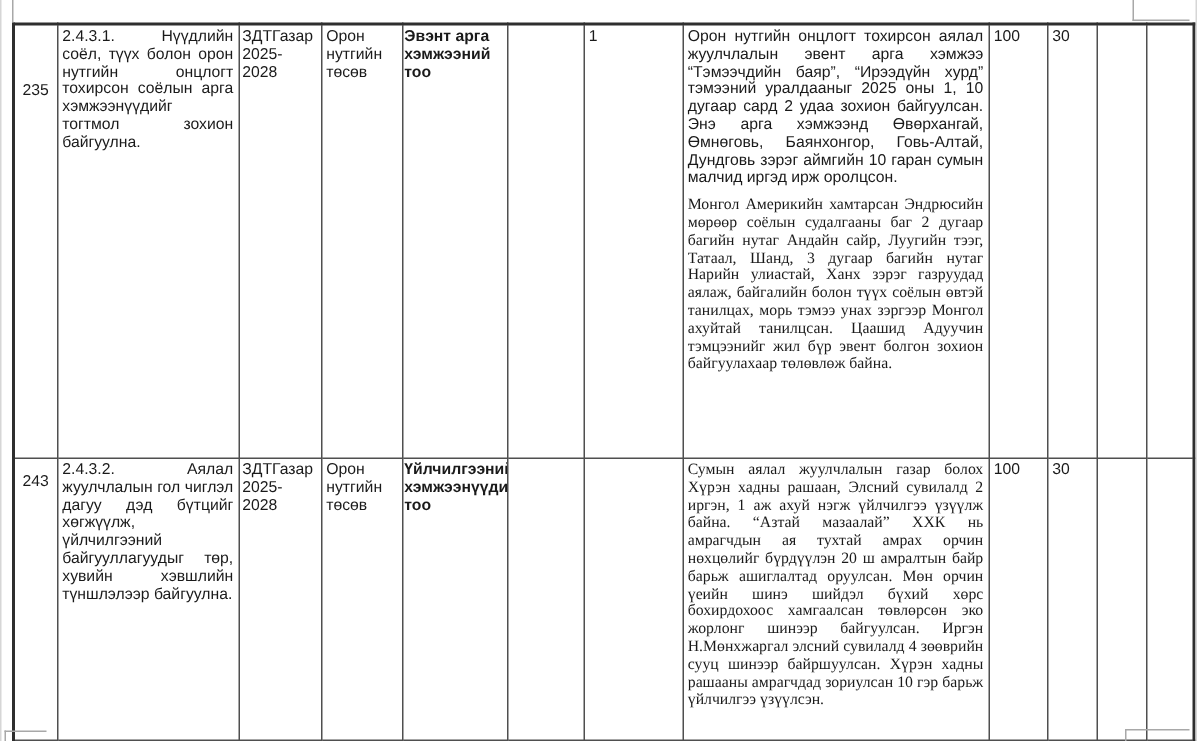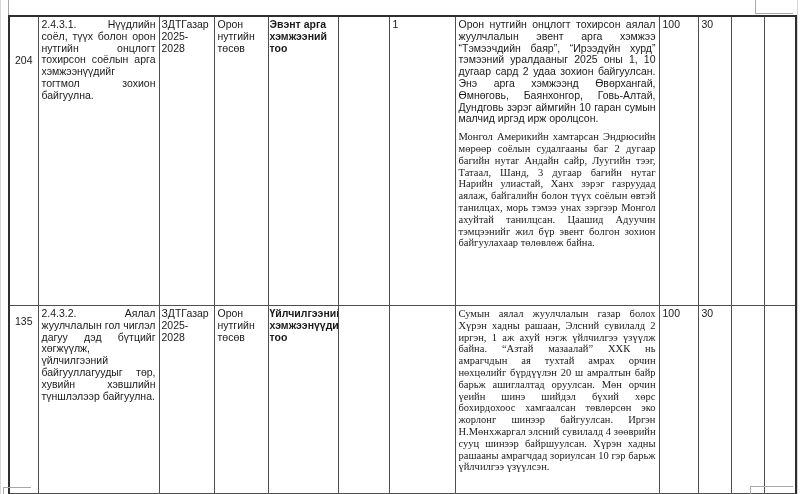--- a/index.html
+++ b/index.html
@@ -45,39 +45,39 @@
       <col style="width:66px">
         <col style="width:204px">
         <col style="width:39px">
       <col style="width:33px">
         <col style="width:33px">
         <col style="width:32px">
     </colgroup>
 
     <tbody>
         <tr class="r1">
-      <td class="c-num">204</td>
+      <td class="c-num">235</td>
       <td class="c-just">2.4.3.1. Нүүдлийн соёл, түүх болон орон нутгийн онцлогт тохирсон соёлын арга хэмжээнүүдийг тогтмол зохион байгуулна.</td>
       <td class="c-center c-agency">ЗДТГазар 2025-2028</td>
       <td class="c-center">Орон нутгийн төсөв</td>
       <td class="c-center c-ind">Эвэнт арга хэмжээний тоо</td>
       <td></td>
       <td class="c-center">1</td>
       <td>
         <p class="para">Орон нутгийн онцлогт тохирсон аялал жуулчлалын эвент арга хэмжээ “Тэмээчдийн баяр”, “Ирээдүйн хурд” тэмээний уралдааныг 2025 оны 1, 10 дугаар сард 2 удаа зохион байгуулсан. Энэ арга хэмжээнд Өвөрхангай, Өмнөговь, Баянхонгор, Говь-Алтай, Дундговь зэрэг аймгийн 10 гаран сумын малчид иргэд ирж оролцсон.</p>
         <p class="para">Монгол Америкийн хамтарсан Эндрюсийн мөрөөр соёлын судалгааны баг 2 дугаар багийн нутаг Андайн сайр, Луугийн тээг, Татаал, Шанд, 3 дугаар багийн нутаг Нарийн улиастай, Ханх зэрэг газруудад аялаж, байгалийн болон түүх соёлын өвтэй танилцах, морь тэмээ унах зэргээр Монгол ахуйтай танилцсан. Цаашид Адуучин тэмцээнийг жил бүр эвент болгон зохион байгуулахаар төлөвлөж байна.</p>
       </td>
       <td class="c-center">100</td>
       <td class="c-center">30</td>
       <td></td>
       <td></td>
     </tr>
 
     <tr class="r2">
-      <td class="c-num">135</td>
+      <td class="c-num">243</td>
       <td class="c-just">2.4.3.2. Аялал жуулчлалын гол чиглэл дагуу дэд бүтцийг хөгжүүлж, үйлчилгээний байгууллагуудыг төр, хувийн хэвшлийн түншлэлээр байгуулна.</td>
       <td class="c-center c-agency">ЗДТГазар 2025-2028</td>
       <td class="c-center">Орон нутгийн төсөв</td>
       <td class="c-center c-ind">Үйлчилгээний хэмжээнүүдийг тоо</td>
       <td></td>
       <td class="c-center"></td>
       <td>
         <p class="para">Сумын аялал жуулчлалын газар болох Хүрэн хадны рашаан, Элсний сувилалд 2 иргэн, 1 аж ахуй нэгж үйлчилгээ үзүүлж байна. “Азтай мазаалай” ХХК нь амрагчдын ая тухтай амрах орчин нөхцөлийг бүрдүүлэн 20 ш амралтын байр барьж ашиглалтад оруулсан. Мөн орчин үеийн шинэ шийдэл бүхий хөрс бохирдохоос хамгаалсан төвлөрсөн эко жорлонг шинээр байгуулсан. Иргэн Н.Мөнхжаргал элсний сувилалд 4 зөөврийн сууц шинээр байршуулсан. Хүрэн хадны рашааны амрагчдад зориулсан 10 гэр барьж үйлчилгээ үзүүлсэн.</p>
       </td>
       <td class="c-center">100</td>

